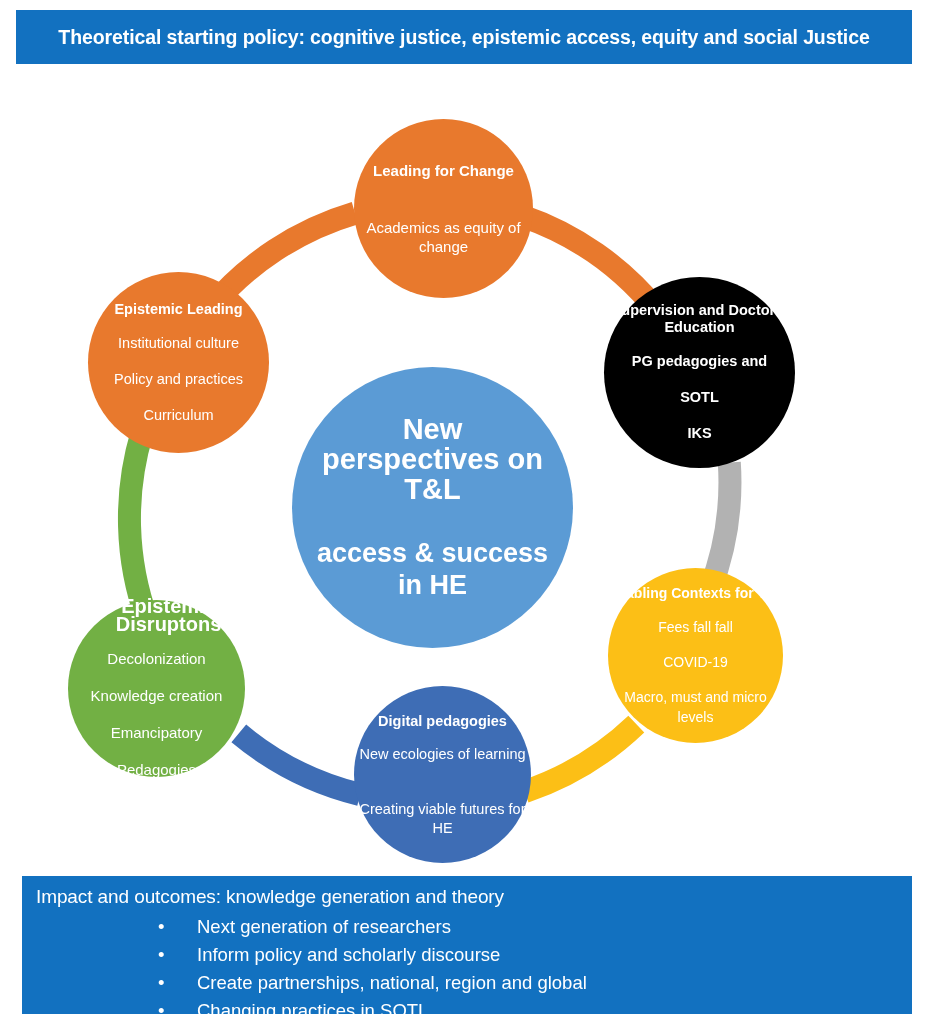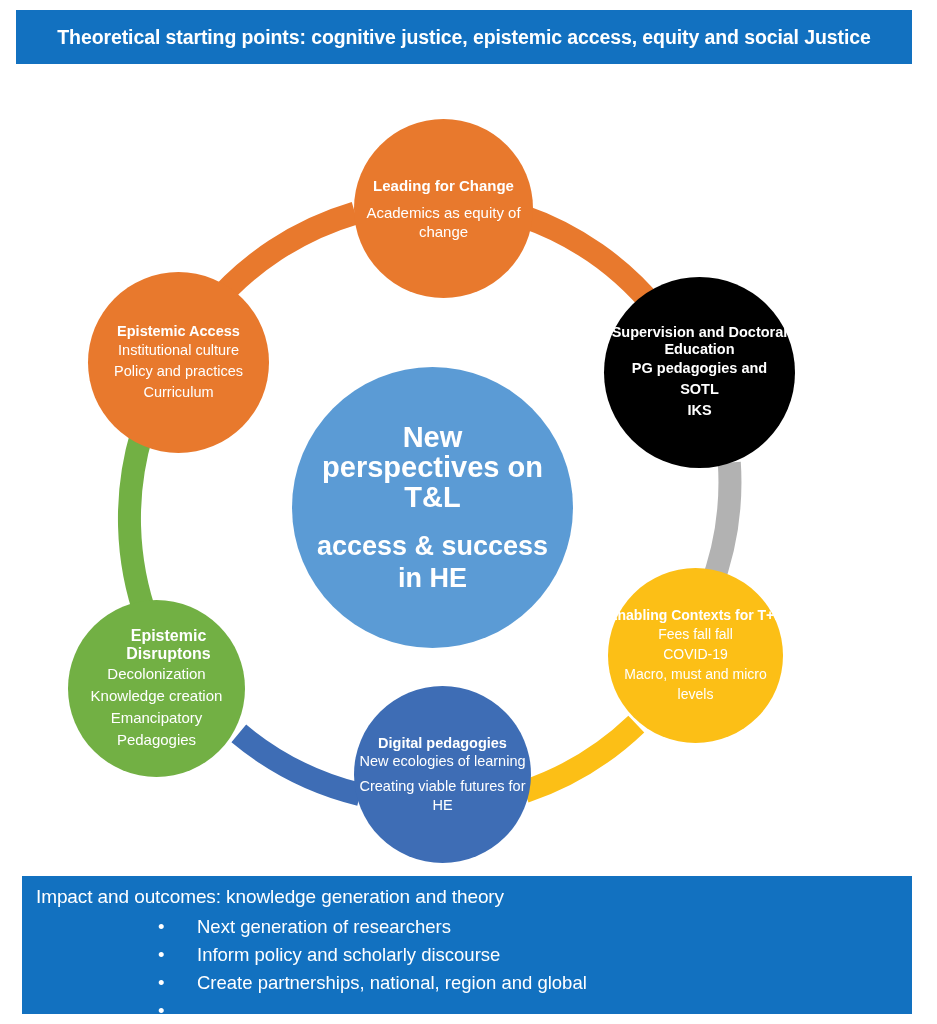--- a/index.html
+++ b/index.html
@@ -93,20 +93,21 @@
   .node {
     position: absolute;
     border-radius: 50%;
     display: flex;
     flex-direction: column;
     align-items: center;
     justify-content: center;
     text-align: center;
     color: #ffffff;
     box-sizing: border-box;
+    gap: 15px;
   }
   .node .node-title {
     font-weight: bold;
   }
   .node .node-line {
     font-weight: normal;
   }
 
   #node-center {
     left: 292px;
@@ -169,42 +170,42 @@
   #node-digital .node-title { font-size: 14.5px; line-height: 18px; }
   #node-digital .node-line  { font-size: 14.5px; line-height: 19px; }
 
   #node-disruptons {
     left: 68px;
     top: 600px;
     width: 177px;
     height: 177px;
     background: #72B044;
   }
-  #node-disruptons .node-title { font-size: 16px; line-height: 18px; margin-left: 24px; }
+  #node-disruptons .node-title { font-size: 20px; line-height: 18px; margin-left: 24px; }
   #node-disruptons .node-line  { font-size: 15px; line-height: 22px; }
 
   #node-epistemic-access {
     left: 88px;
     top: 272px;
     width: 181px;
     height: 181px;
     background: #E8792D;
   }
   #node-epistemic-access .node-title { font-size: 14.5px; line-height: 18px; }
   #node-epistemic-access .node-line  { font-size: 14.5px; line-height: 21px; }
 
   .spacer { height: 6px; }
 </style>
 </head>
 <body>
 
 <div id="stage">
 
   <div class="banner" id="top-banner">
-    <div class="banner-text">Theoretical starting points: cognitive justice, epistemic access, equity and social Justice</div>
+    <div class="banner-text">Theoretical starting policy: cognitive justice, epistemic access, equity and social Justice</div>
   </div>
 
   <svg id="ring" viewBox="0 0 937 1024">
 
     <g fill="none" stroke-width="23" stroke-linecap="butt">
 
       <path stroke="#E8792D" d="M 209.5 308.9 A 299 299 0 0 1 355.0 213.1"></path>
 
       <path stroke="#E8792D" d="M 521.0 215.6 A 299 299 0 0 1 657.7 311.2"></path>
 
@@ -252,21 +253,21 @@
 
   <div class="node" id="node-disruptons">
     <div class="node-title">Epistemic Disruptons</div>
     <div class="node-line">Decolonization</div>
     <div class="node-line">Knowledge creation</div>
     <div class="node-line">Emancipatory</div>
     <div class="node-line">Pedagogies</div>
   </div>
 
   <div class="node" id="node-epistemic-access">
-    <div class="node-title">Epistemic Access</div>
+    <div class="node-title">Epistemic Leading</div>
     <div class="node-line">Institutional culture</div>
     <div class="node-line">Policy and practices</div>
     <div class="node-line">Curriculum</div>
   </div>
 
   <div class="banner" id="bottom-banner">
     <div class="banner-title">Impact and outcomes: knowledge generation and theory</div>
     <ul>
       <li>
         <span class="bullet">•</span>
@@ -275,17 +276,18 @@
       <li>
         <span class="bullet">•</span>
         <span>Inform policy and scholarly discourse</span>
       </li>
       <li>
         <span class="bullet">•</span>
         <span>Create partnerships, national, region and global</span>
       </li>
       <li>
         <span class="bullet">•</span>
+        <span>Changing practices in SOTL</span>
       </li>
     </ul>
   </div>
 
 </div>
 
 </body></html>

